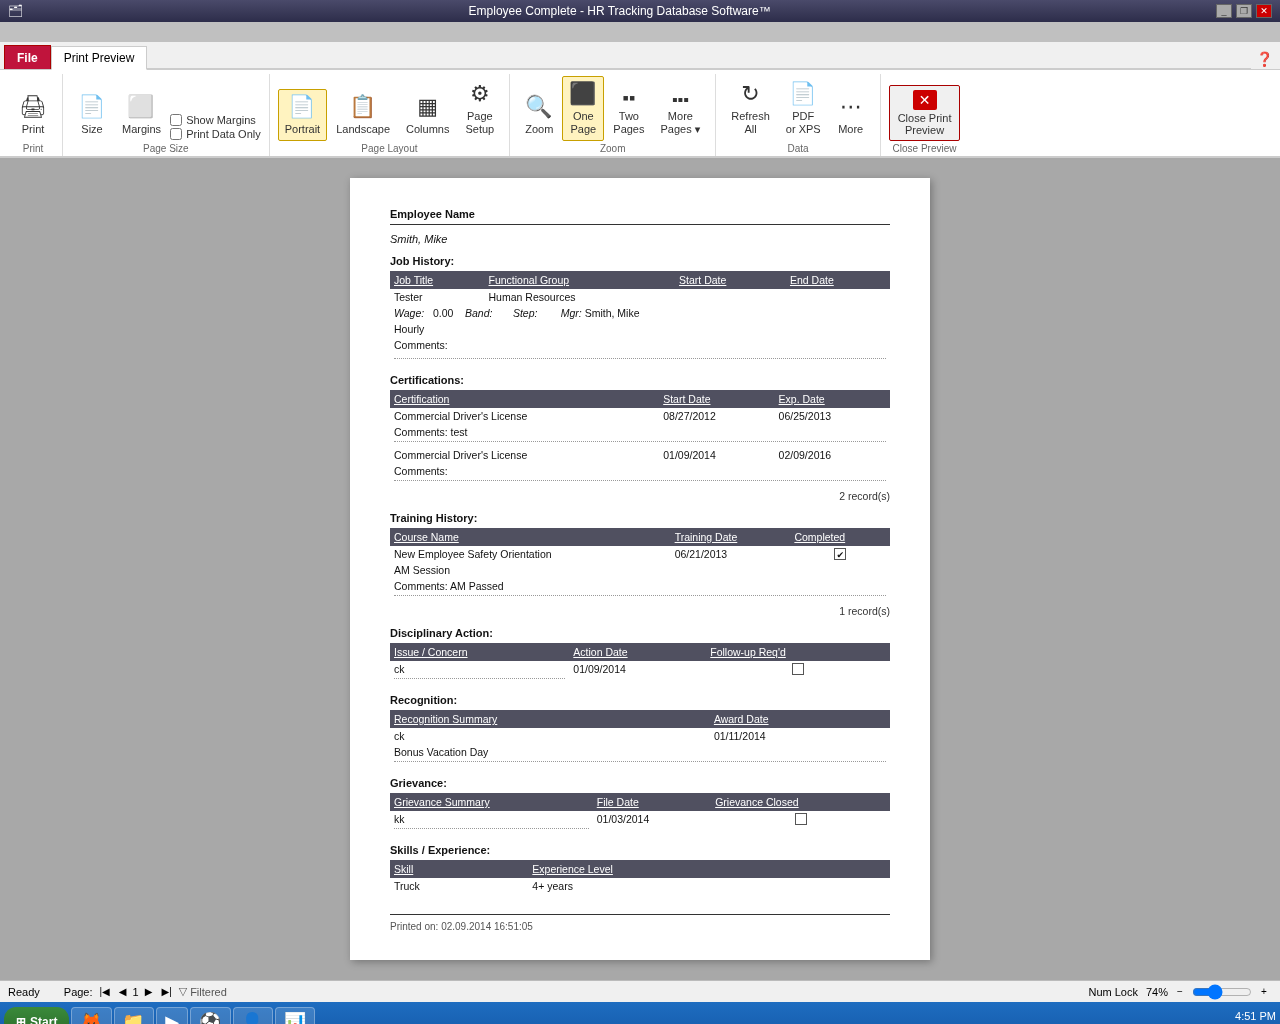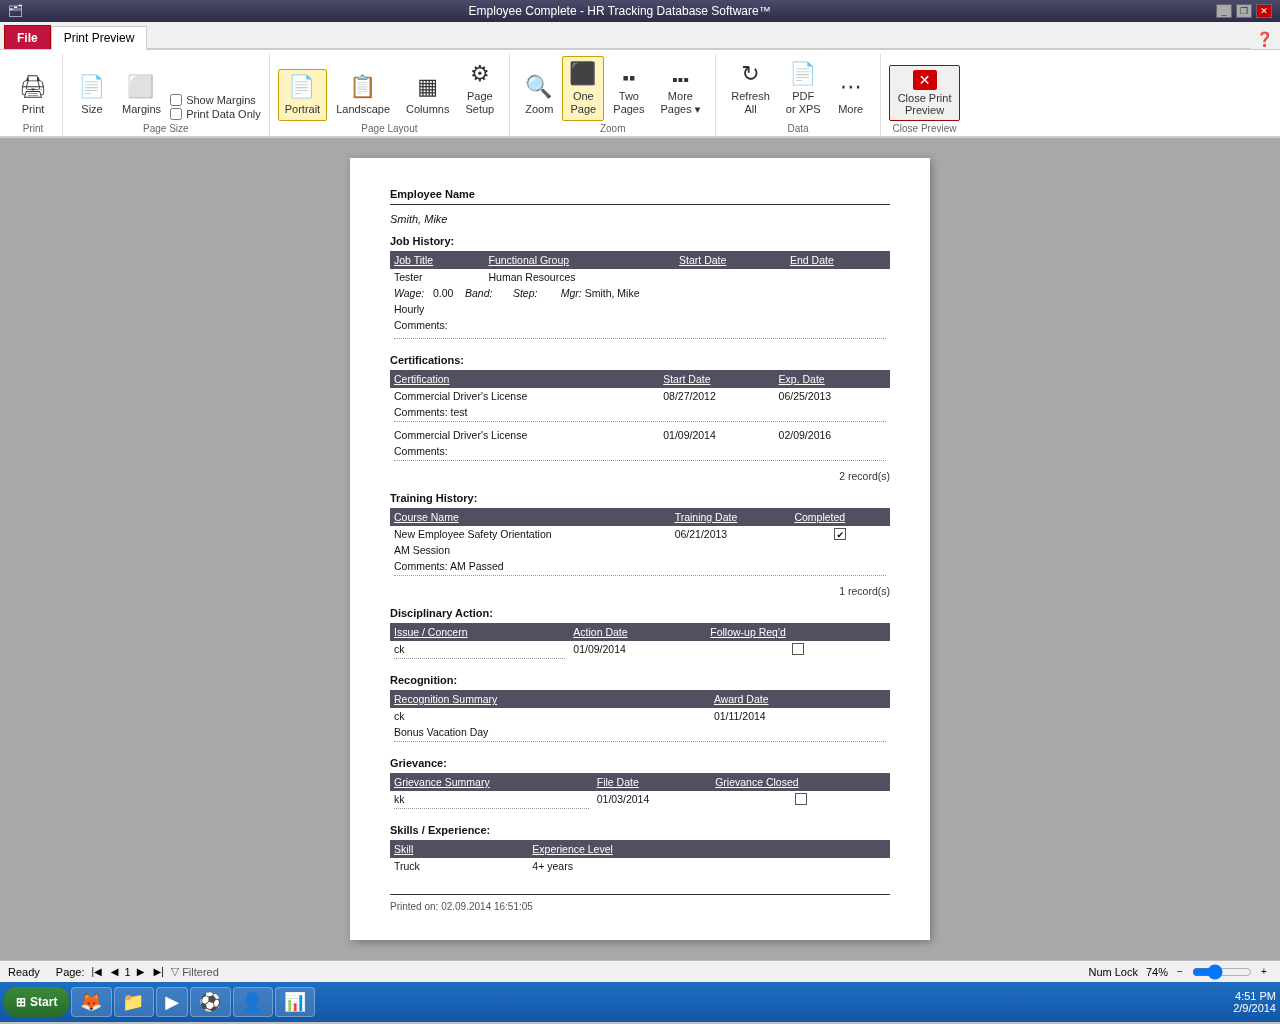--- a/index.html
+++ b/index.html
@@ -27,20 +27,21 @@
     }
 
     
     .ribbon-tabs {
       background: #f0f0f0;
       border-bottom: 1px solid #ccc;
       display: flex;
       align-items: flex-end;
       padding-left: 4px;
       height: 28px;
+      margin-top: 20px;
     }
     .ribbon-tab {
       padding: 4px 12px;
       font-size: 12px;
       cursor: pointer;
       border: 1px solid transparent;
       border-bottom: none;
       height: 24px;
       display: flex; align-items: center;
     }
@@ -606,21 +607,21 @@
       </tbody>
     </table>
 
     <div class="print-footer">Printed on: 02.09.2014 16:51:05</div>
   </div>
 </div>
 
 <div class="status-bar">
   <div class="status-left">
     <span>Ready</span>
-    <span style="margin-left:12px;">Page:</span>
+    <span style="margin-left:20px;">Page:</span>
     <div class="page-nav">
       <button class="nav-btn">|◀</button>
       <button class="nav-btn">◀</button>
       <span>1</span>
       <button class="nav-btn">▶</button>
       <button class="nav-btn">▶|</button>
     </div>
     <div class="filter-badge">
       <span>▽</span>
       <span>Filtered</span>

